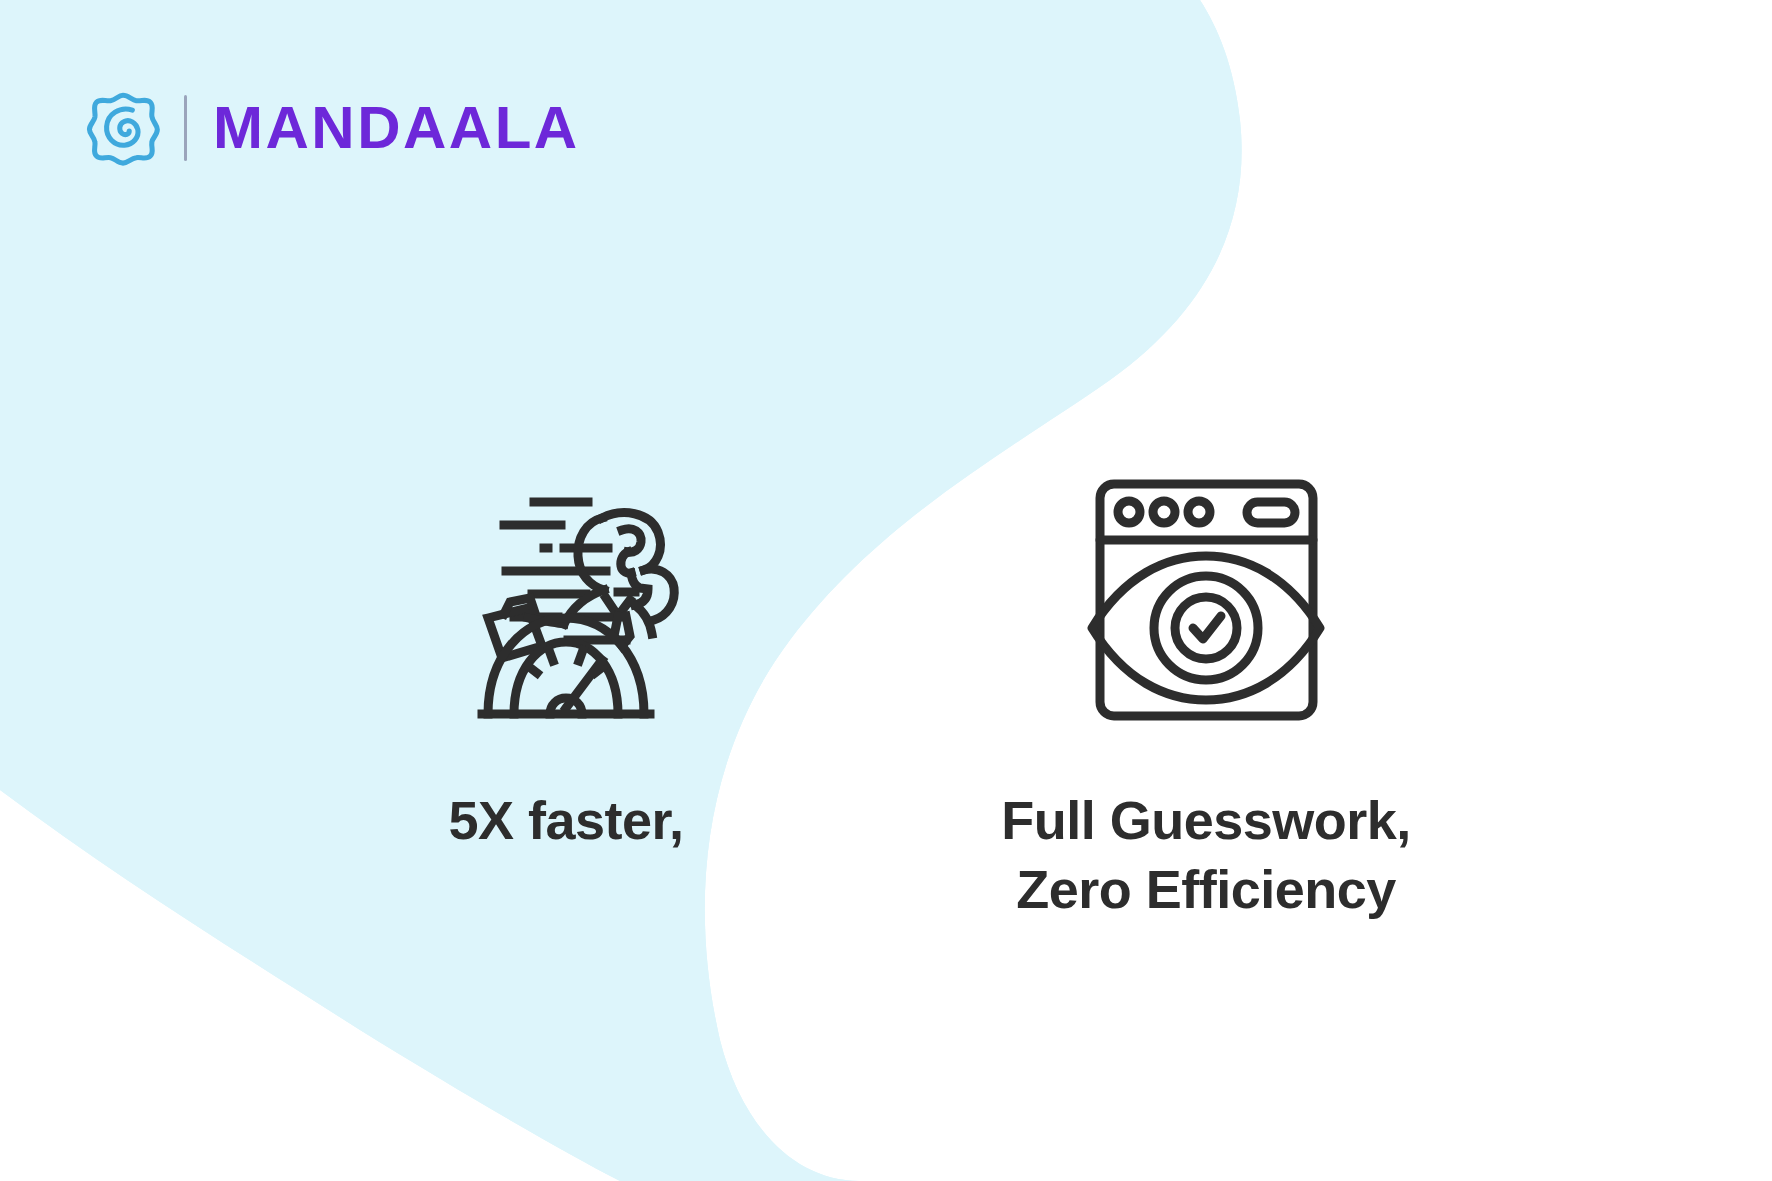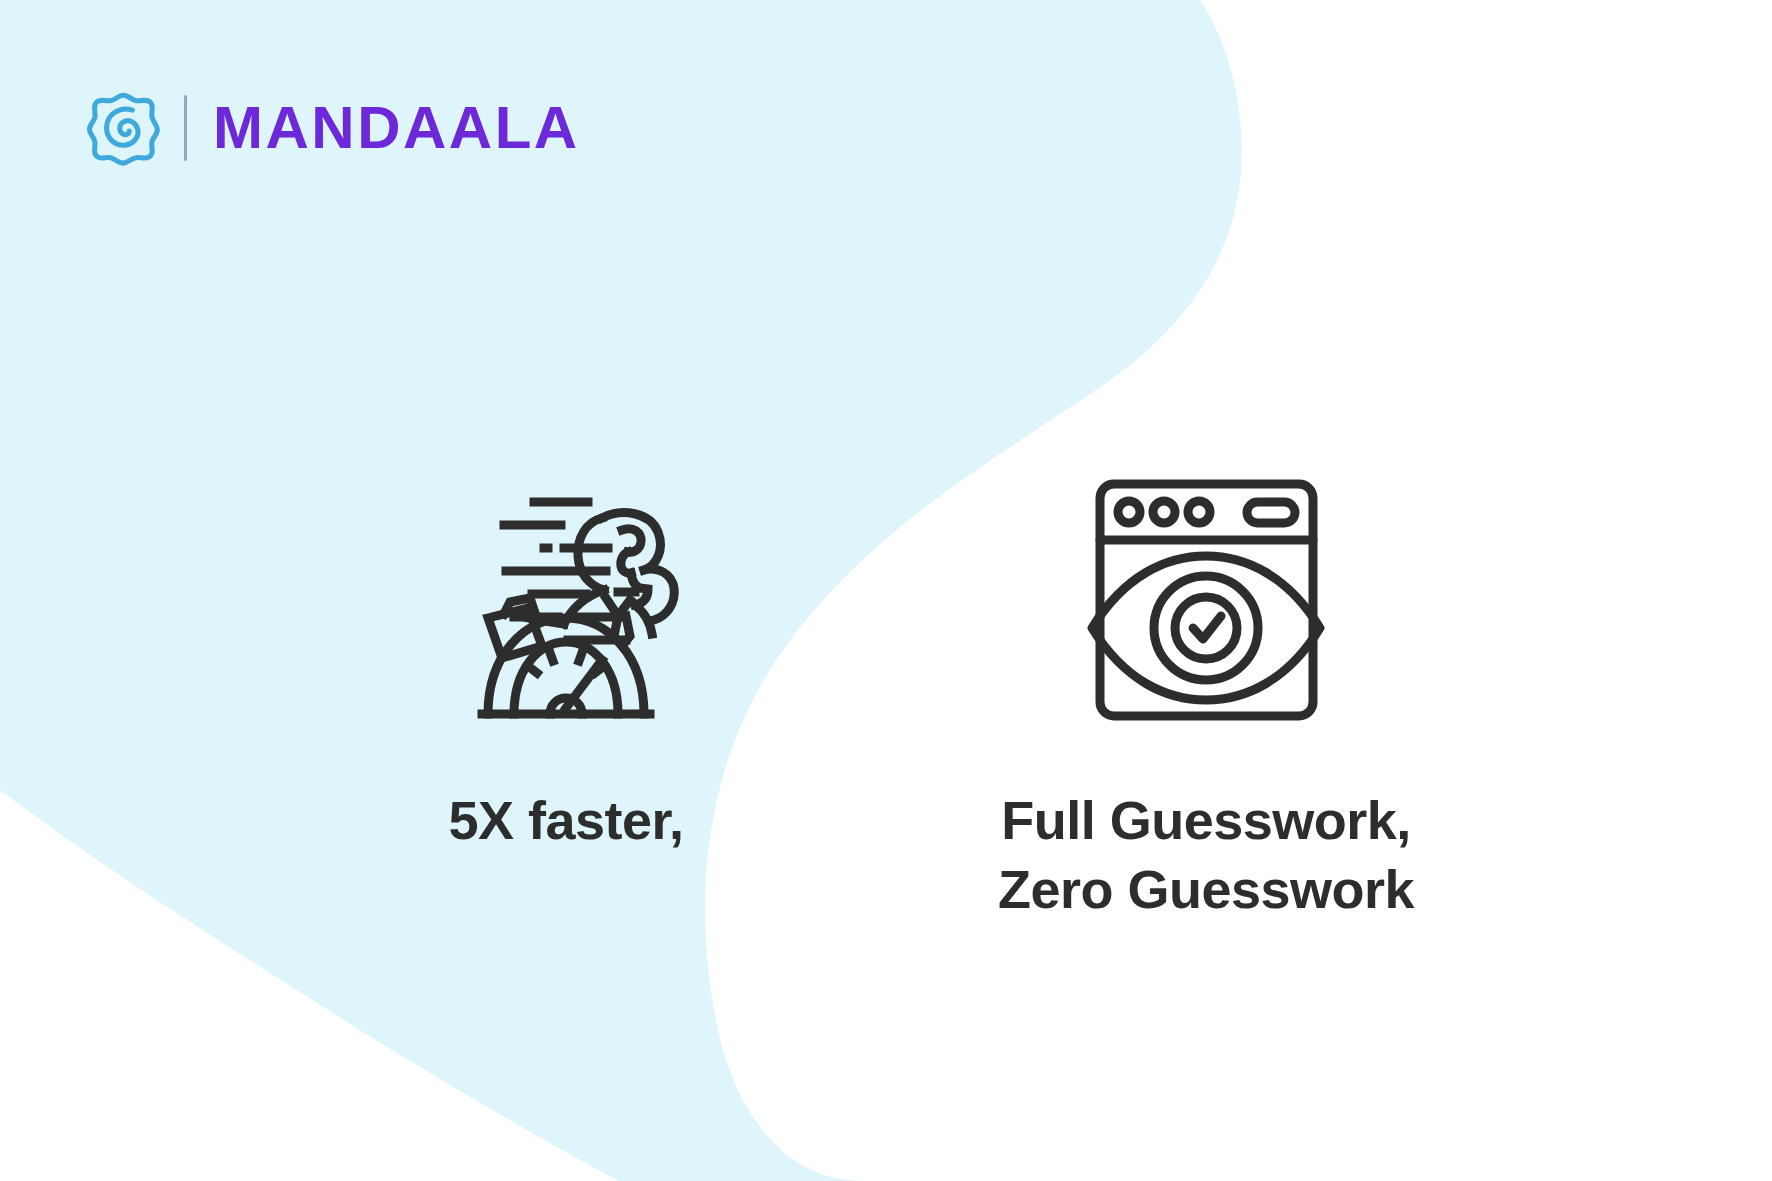--- a/index.html
+++ b/index.html
@@ -288,18 +288,18 @@
           <circle cx="122" cy="158" r="52"></circle>
 
           <circle cx="122" cy="158" r="31"></circle>
 
           <path d="M109,158 L 119,169 L 137,146"></path>
         </g>
       </svg>
 
       <div class="feature-caption">
         <span class="cap-line">Full Guesswork,</span>
-        <span class="cap-line">Zero Guesswork</span>
+        <span class="cap-line">Zero Efficiency</span>
       </div>
     </div>
 
   </div>
 </div>
 
 </body></html>

